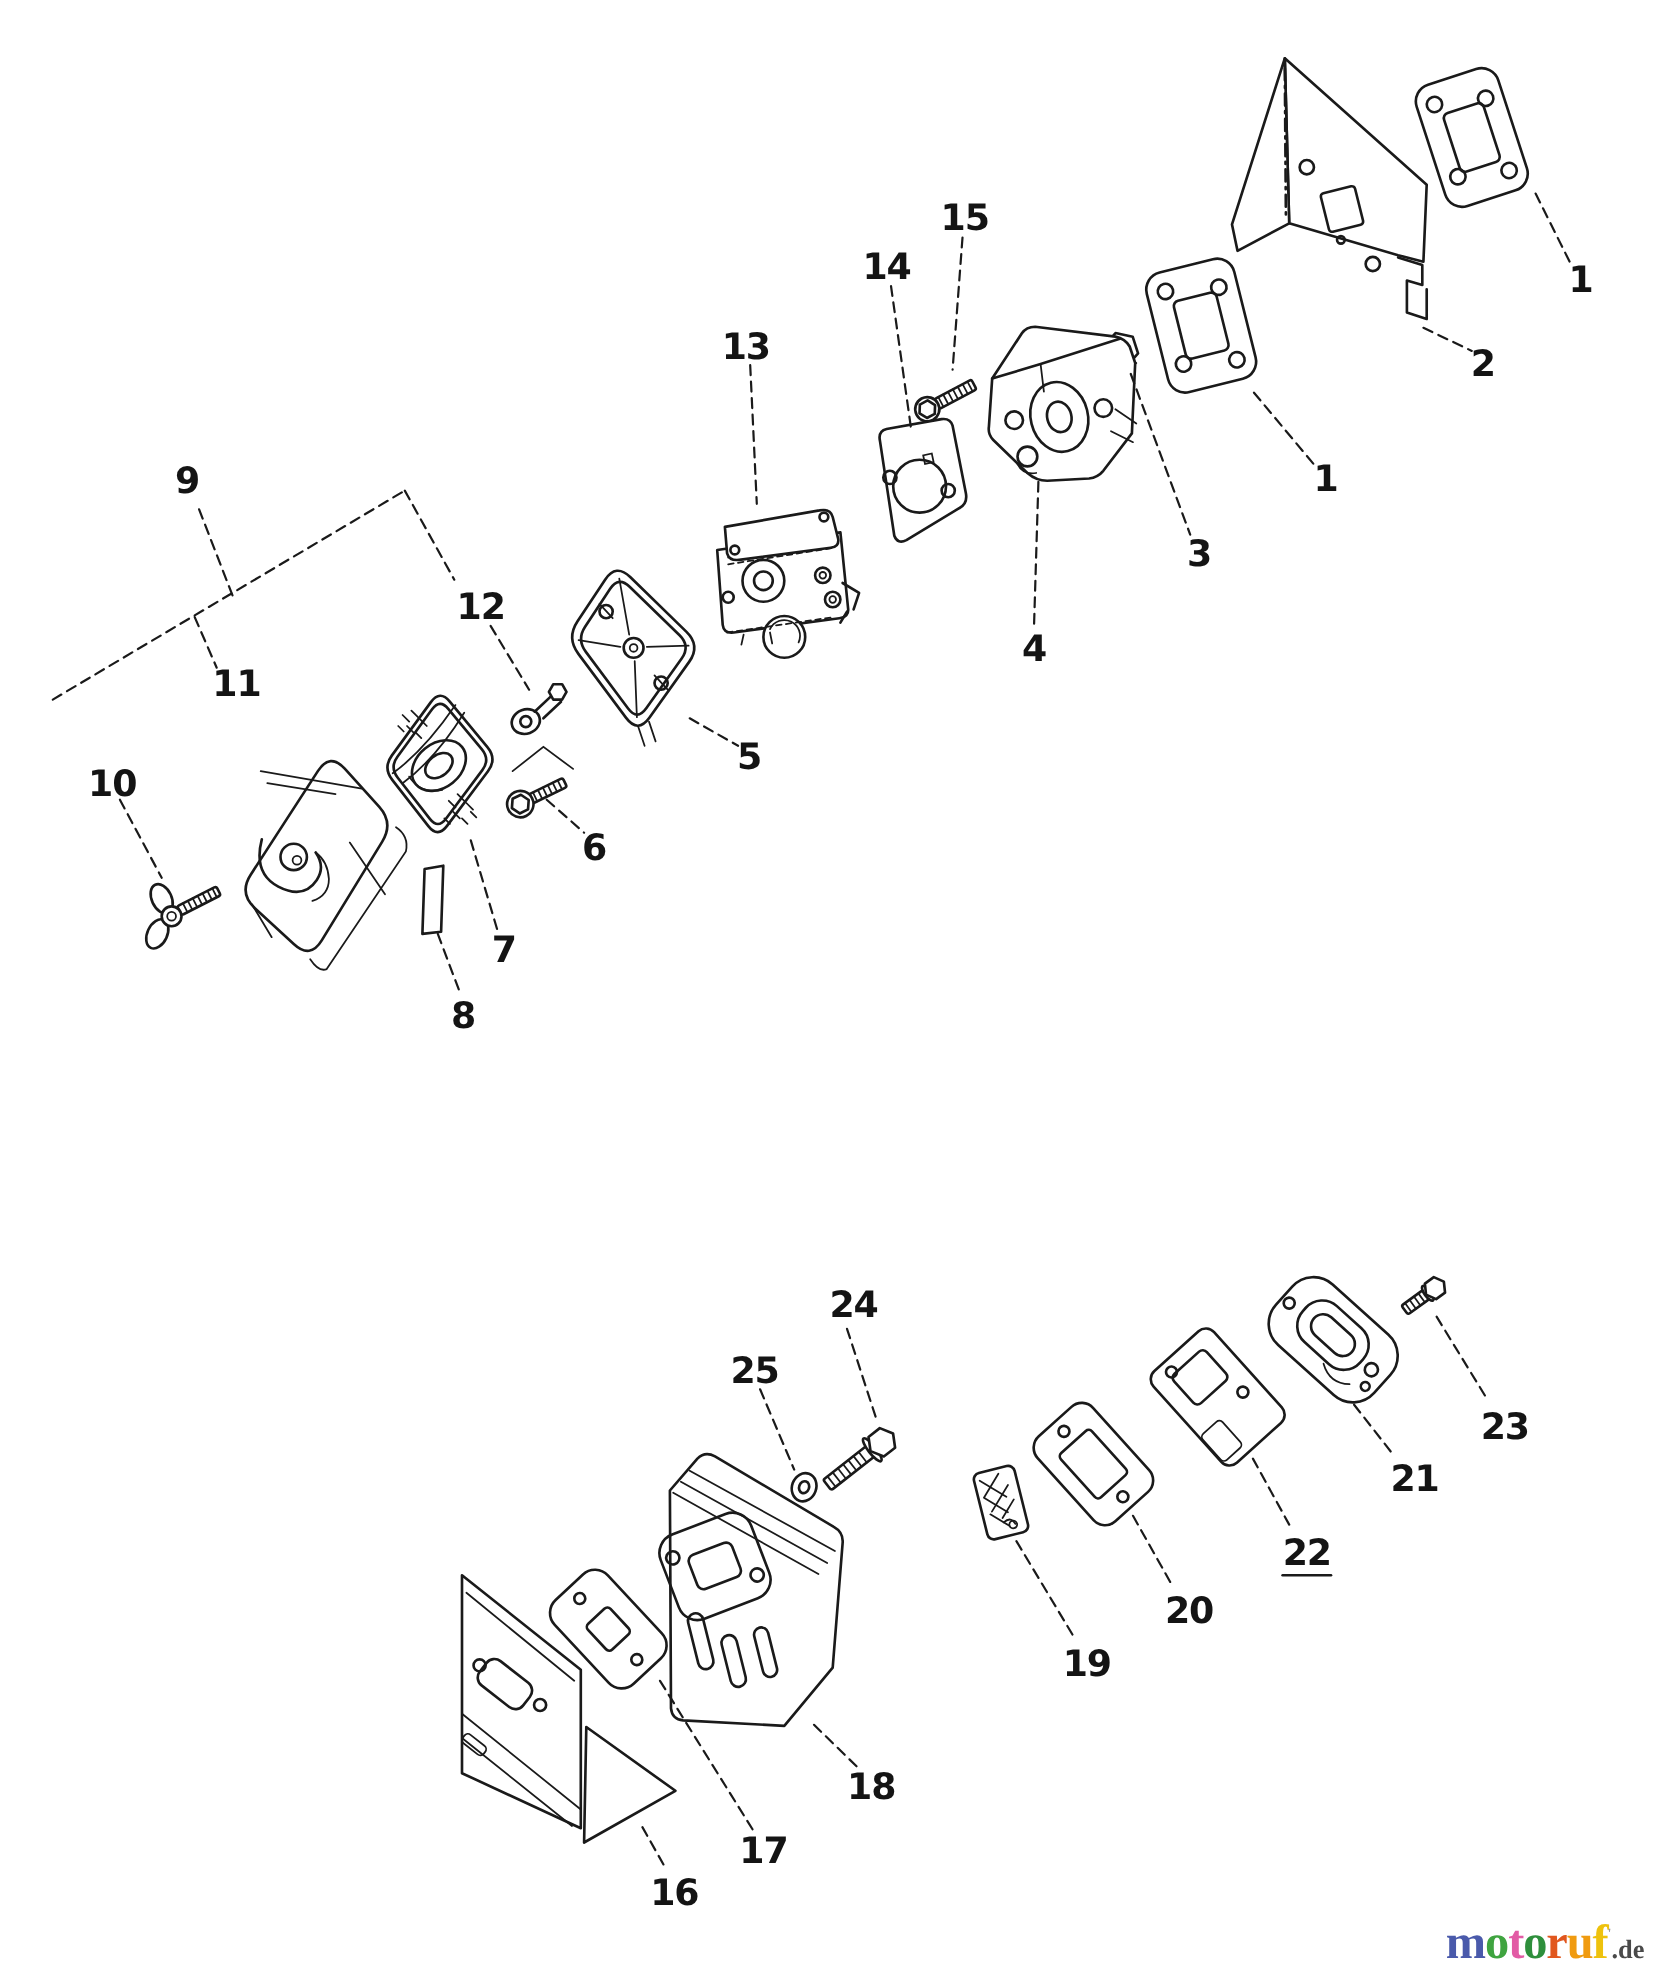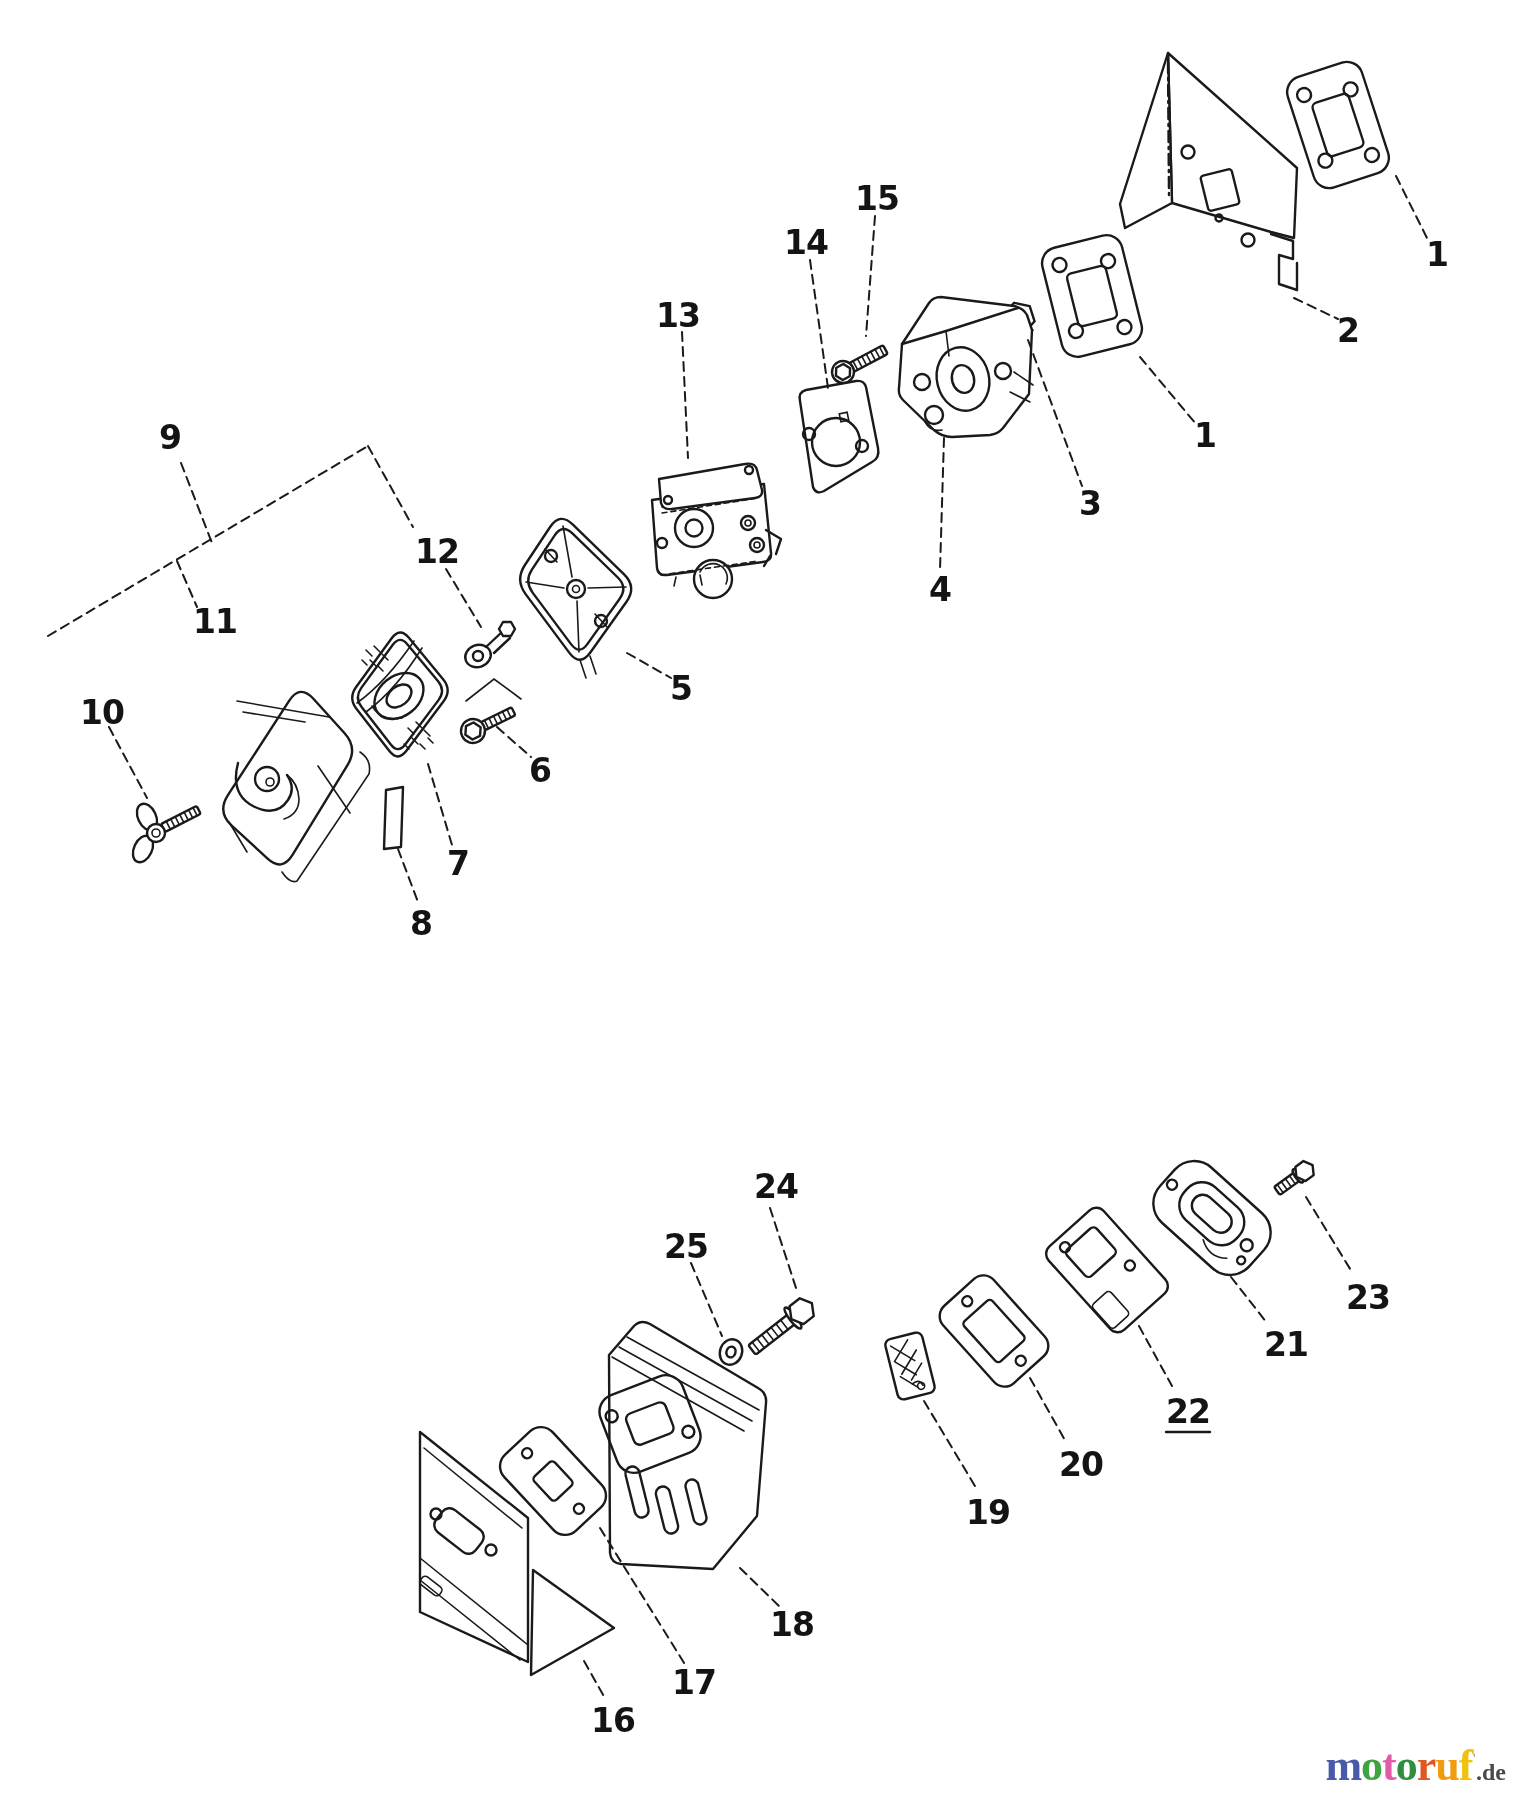--- a/index.html
+++ b/index.html
@@ -6,21 +6,21 @@
   body{width:1516px;height:1800px;background:#ffffff;position:relative;overflow:hidden;
        font-family:"DejaVu Sans",sans-serif;}
   #stage{position:absolute;left:0;top:0;}
   .p   {fill:none;stroke:#1a1a1a;stroke-width:2.4;stroke-linecap:round;stroke-linejoin:round;}
   .pw  {fill:#ffffff;stroke:#1a1a1a;stroke-width:2.4;stroke-linecap:round;stroke-linejoin:round;}
   .thin{fill:none;stroke:#1a1a1a;stroke-width:1.6;stroke-linecap:round;}
   .leader{stroke:#1a1a1a;stroke-width:2;stroke-dasharray:9 6;fill:none;stroke-linecap:round;}
   .dashdot{stroke-dasharray:11 5 2 5;}
   .dash{stroke-dasharray:5 4;}
   .callout{font:700 33px "DejaVu Sans",sans-serif;fill:#141414;text-anchor:middle;dominant-baseline:central;letter-spacing:-1px;}
-  #logo{position:absolute;right:10px;bottom:12px;font-family:"Liberation Serif",serif;
+  #logo{position:absolute;right:21px;bottom:12px;font-family:"Liberation Serif",serif;
         font-weight:700;font-size:44px;line-height:1;letter-spacing:-1px;white-space:nowrap;}
   #logo .mk{font-size:13px;vertical-align:18px;letter-spacing:0;}
   #logo .de{font-size:24px;letter-spacing:0;}
 </style>
 </head>
 <body>
 
 <svg id="stage" width="1516" height="1800" viewBox="0 0 1516 1800">
 
   <g id="parts">

